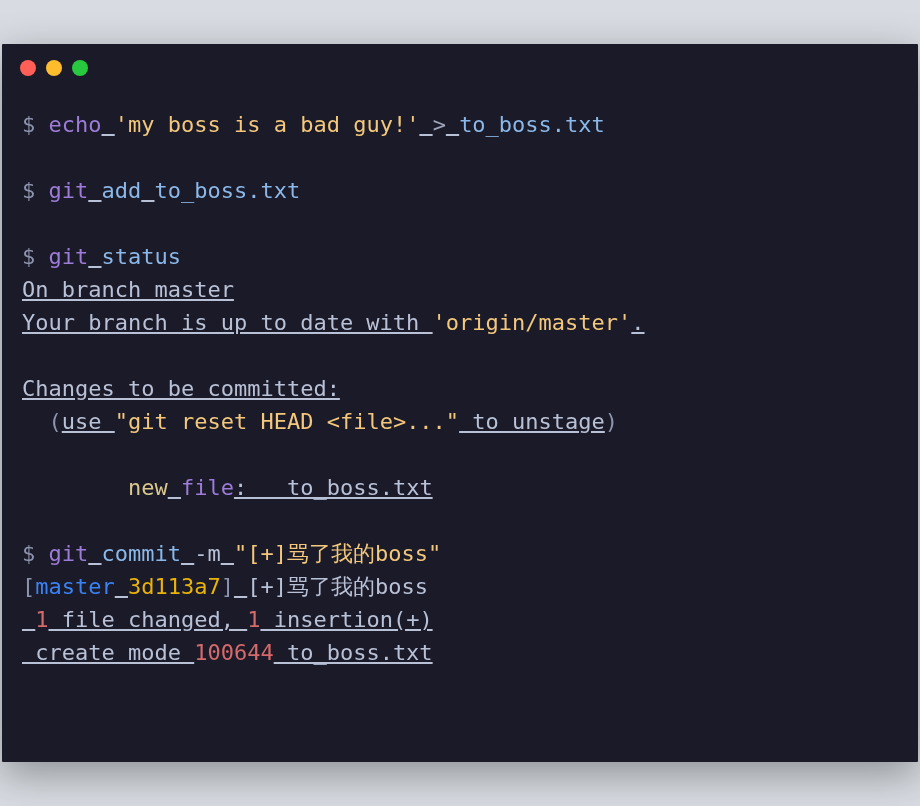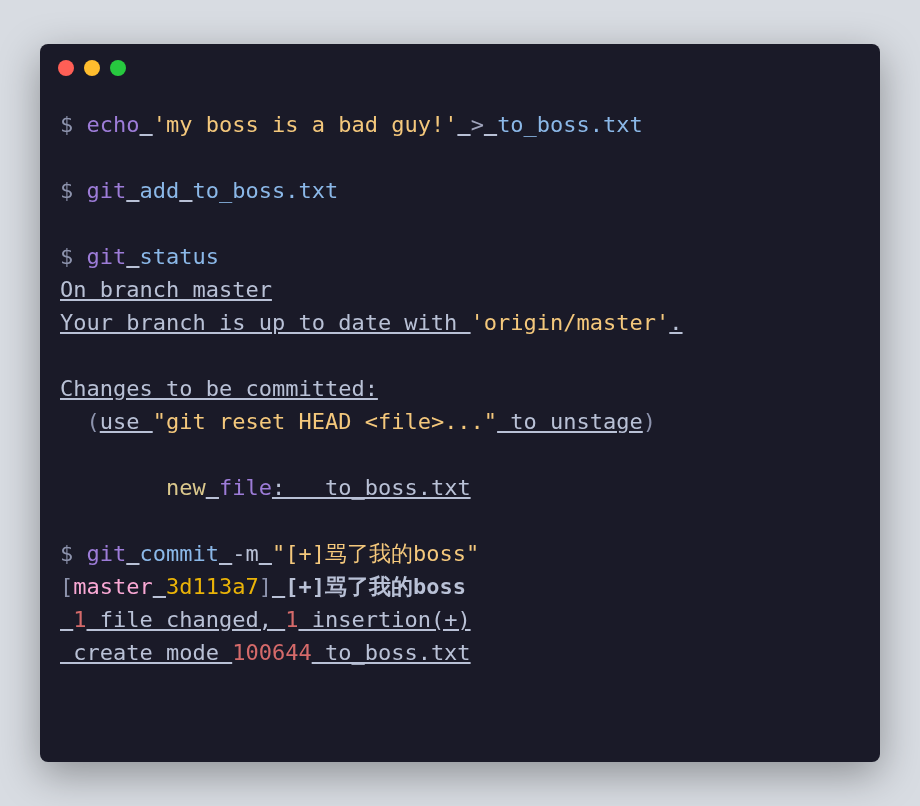--- a/index.html
+++ b/index.html
@@ -7,22 +7,22 @@
       background: #d8dce2;
       width: 920px;
       height: 806px;
       display: flex;
       align-items: center;
       justify-content: center;
       font-family: "SF Mono", "Menlo", "Monaco", "Consolas", monospace;
     }
     .terminal-window {
       background: #1a1a28;
-      border-radius: 8px;
-      width: 840px;
+      border-radius: 1px;
+      width: 916px;
       height: 718px;
       box-shadow: 0 12px 40px rgba(0,0,0,0.35);
       overflow: hidden;
       display: flex;
       flex-direction: column;
     }
     .titlebar {
       height: 48px;
       display: flex;
       align-items: center;
@@ -49,23 +49,23 @@
     .c-prompt  { color: #8d93ad; }
     .c-cmd     { color: #9d7cd8; }
     .c-arg     { color: #8bb8e8; }
     .c-str     { color: #f4c87c; }
     .c-redir   { color: #a0a4bc; }
     .c-flag    { color: #b9c1d6; }
     .c-plain   { color: #b9c1d6; text-decoration: underline; }
     .c-muted   { color: #8d93ad; }
     .c-kw-new  { color: #dbc88d; }
     .c-kw-file { color: #9d7cd8; margin-top: 45px; }
-    .c-branch  { color: #f9a8d4; }
+    .c-branch  { color: #3b82f6; }
     .c-hash    { color: #eab308; }
-    .c-msg     { color: #b9c1d6; font-weight: bold; }
+    .c-msg     { color: #b9c1d6; }
     .c-num     { color: #d56a6a; }
   </style>
 </head>
 <body>
 
 <div class="terminal-window">
   <div class="titlebar">
     <div class="tl-dot dot-red"></div>
     <div class="tl-dot dot-yellow"></div>
     <div class="tl-dot dot-green"></div>

